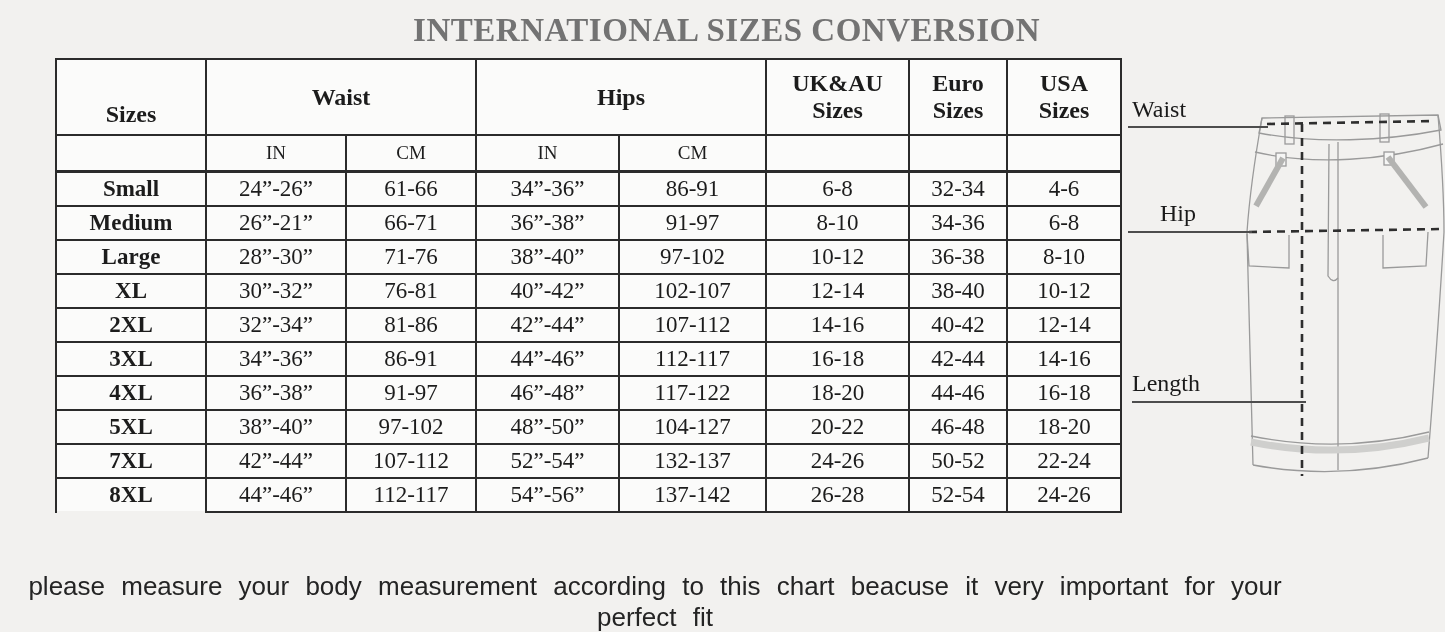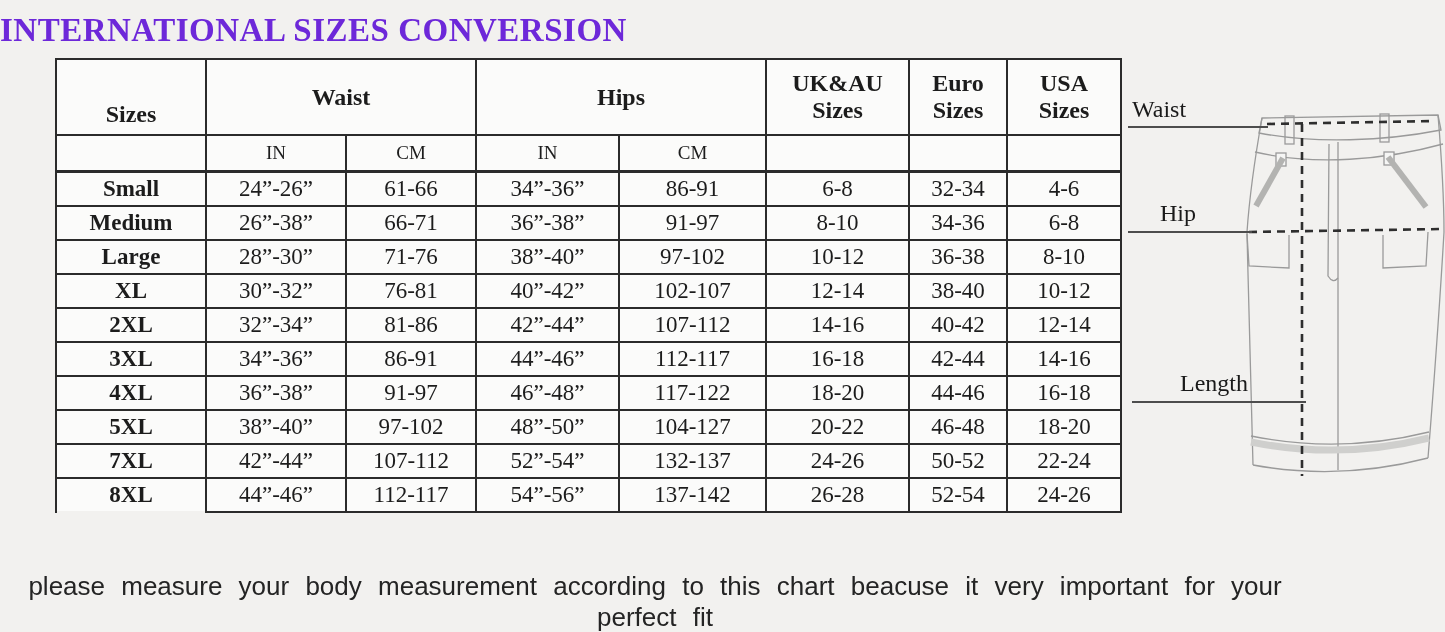--- a/index.html
+++ b/index.html
@@ -6,24 +6,24 @@
   body {
     width: 1445px; height: 632px;
     position: relative;
     background: #f2f1ef;
     font-family: "Liberation Serif", serif;
     color: #1c1c1c;
     overflow: hidden;
   }
   .page-title {
     position: absolute; top: 12px; left: 0; width: 1040px;
-    text-align: left;
+    text-align: right;
     font-size: 33px; font-weight: bold;
     letter-spacing: 0.5px;
-    color: #6d28d9;
+    color: #737373;
     font-family: "Liberation Serif", serif;
   }
   table.size-table {
     position: absolute; left: 55px; top: 58px;
     border-collapse: collapse;
     table-layout: fixed;
     width: 1065px;
   }
   .size-table td, .size-table th {
     border: 2px solid #2b2b2b;
@@ -47,21 +47,21 @@
   .figure-wrap { position: absolute; left: 0; top: 0; width: 1445px; height: 632px; pointer-events: none; }
   .skirt-svg { position: absolute; left: 1225px; top: 108px; }
   .measure-label {
     position: absolute;
     font-size: 24px; color: #1a1a1a;
     font-family: "Liberation Serif", serif;
   }
   .measure-line { position: absolute; border-top: 2px solid #4d4d4d; height: 0; }
   .lbl-waist  { left: 1132px; top: 96px; }
   .lbl-hip    { left: 1132px; top: 200px; margin-left: 28px; }
-  .lbl-length { left: 1132px; top: 370px; margin-left: 48px; }
+  .lbl-length { left: 1132px; top: 370px; }
   .ln-waist  { left: 1128px; top: 126px; width: 140px; }
   .ln-hip    { left: 1128px; top: 231px; width: 124px; }
   .ln-length { left: 1132px; top: 401px; width: 174px; }
 
   .caption {
     position: absolute; left: 0; top: 571px; width: 1310px;
     text-align: center;
     font-family: "Liberation Sans", sans-serif;
     font-size: 26px; color: #242424;
     word-spacing: 9px;
@@ -109,21 +109,21 @@
     <td>24”-26”</td>
     <td>61-66</td>
     <td>34”-36”</td>
     <td>86-91</td>
     <td>6-8</td>
     <td>32-34</td>
     <td>4-6</td>
   </tr>
       <tr>
     <td class="c-size">Medium</td>
-    <td>26”-38”</td>
+    <td>26”-21”</td>
     <td>66-71</td>
     <td>36”-38”</td>
     <td>91-97</td>
     <td>8-10</td>
     <td>34-36</td>
     <td>6-8</td>
   </tr>
       <tr>
     <td class="c-size">Large</td>
     <td>28”-30”</td>

